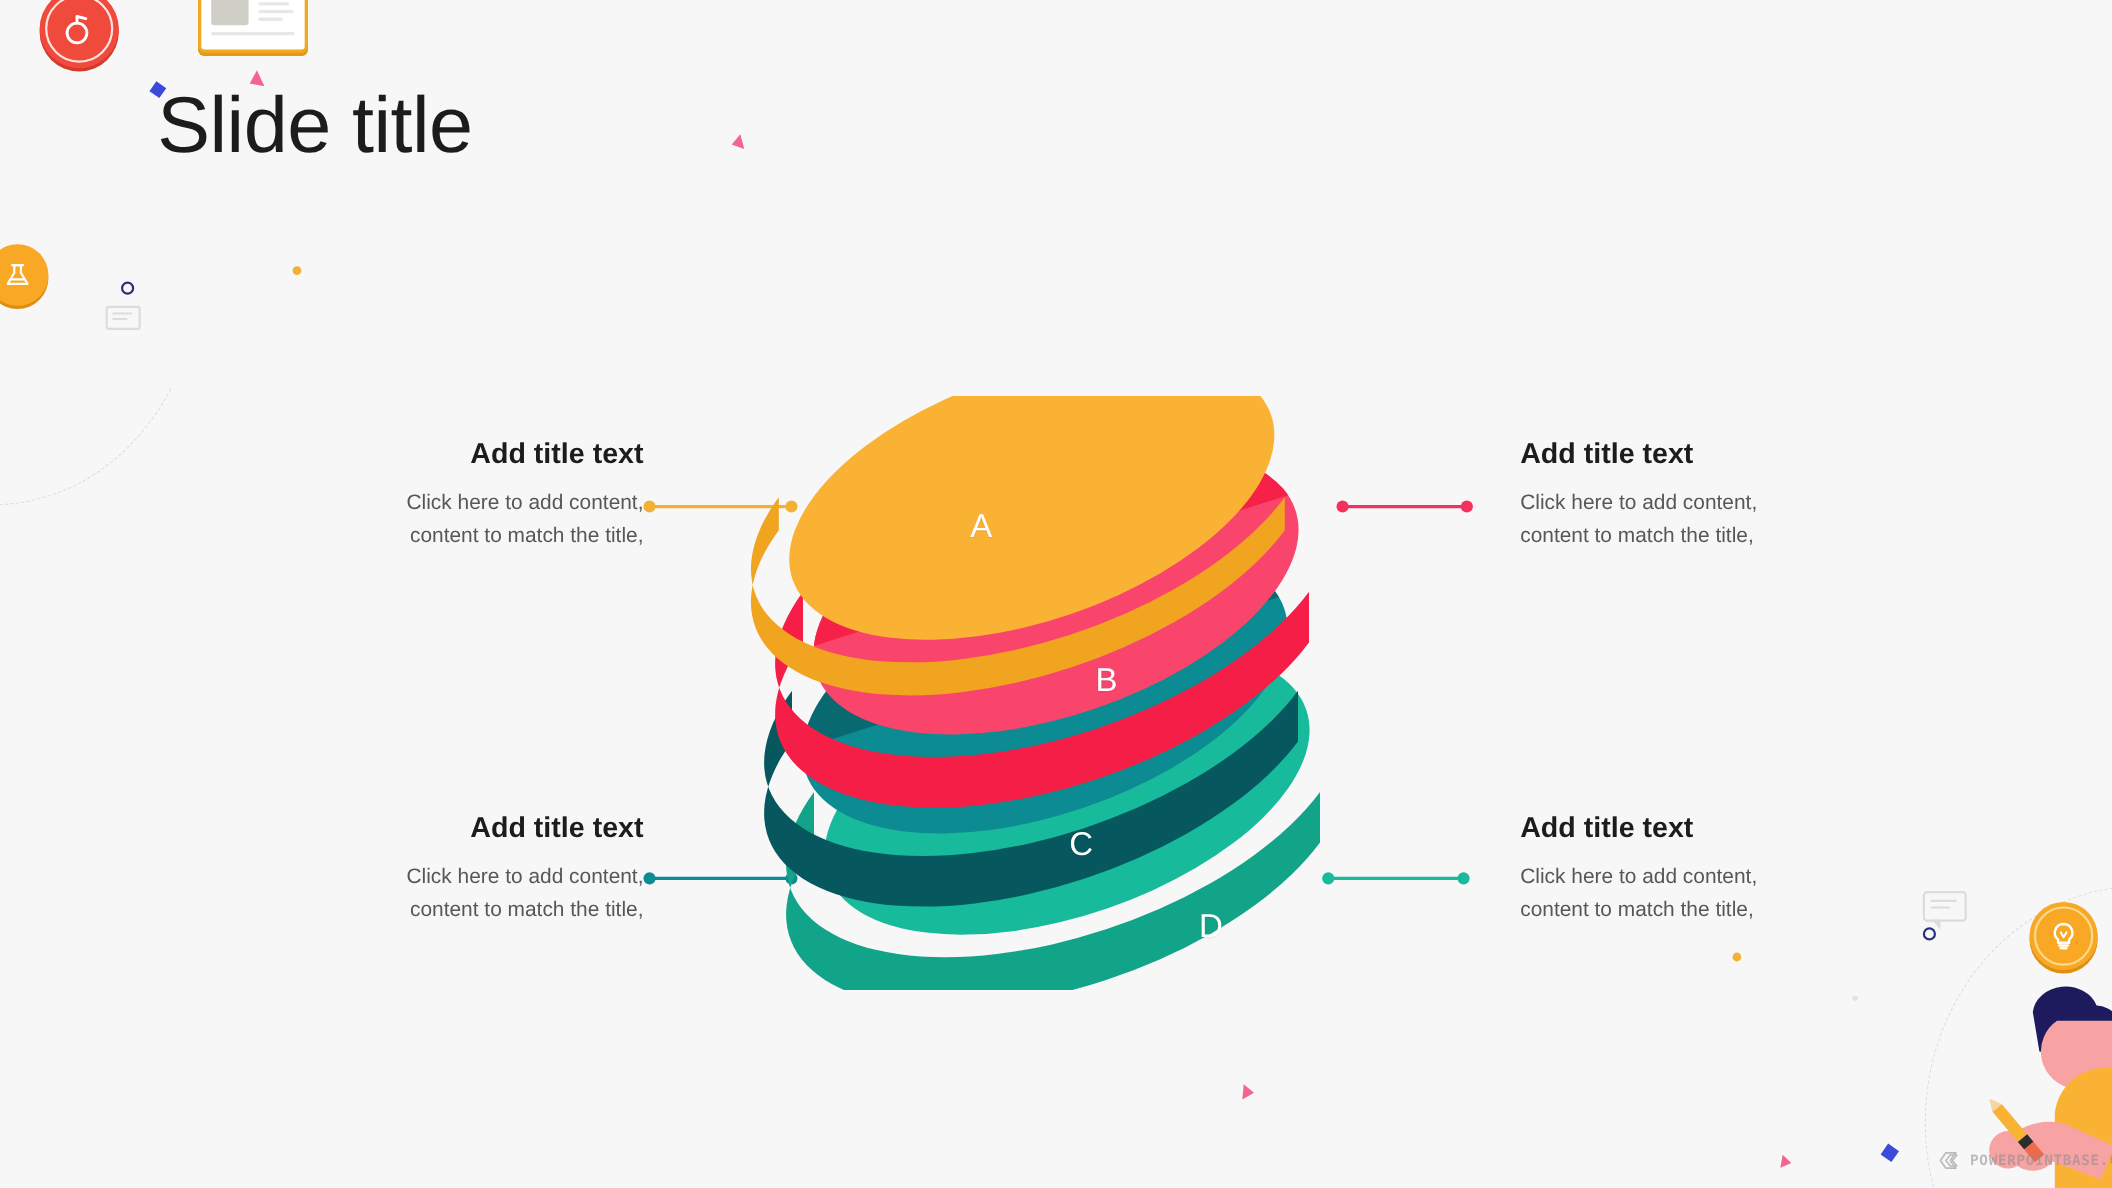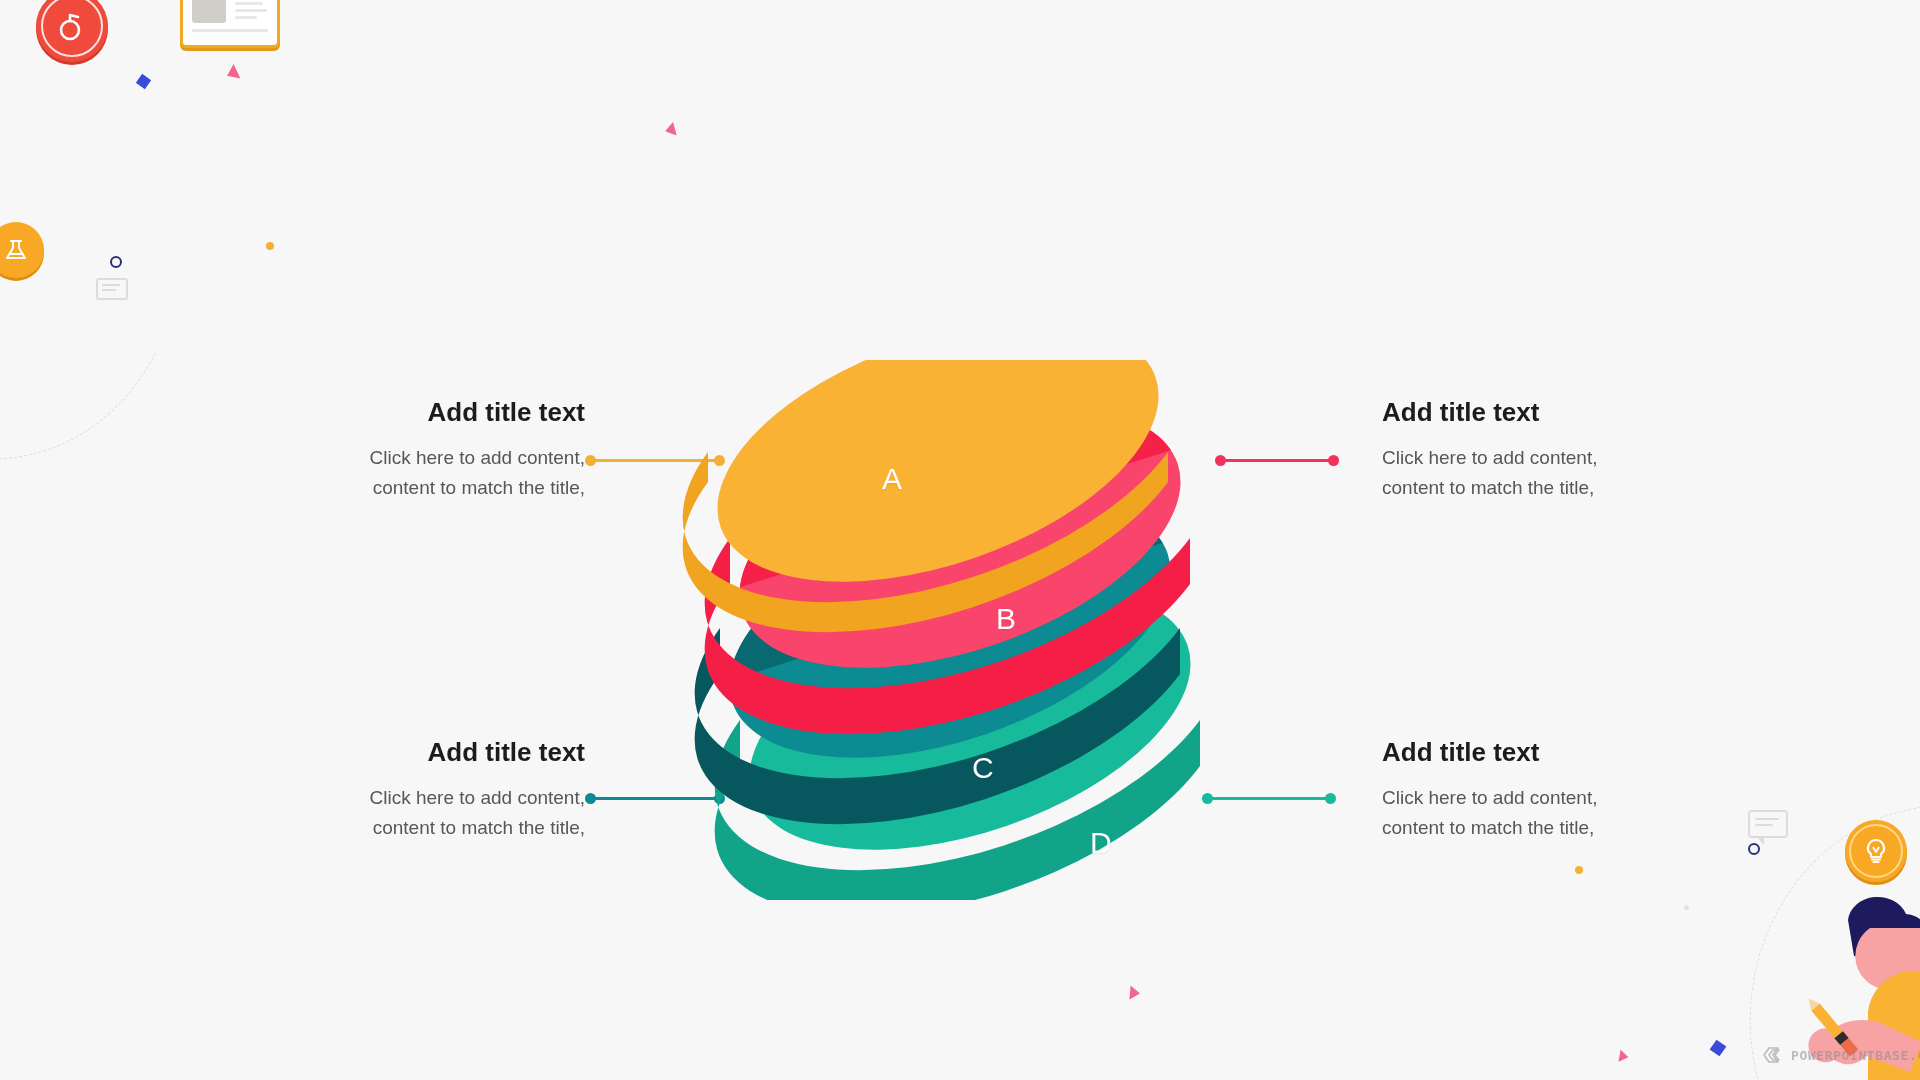--- a/index.html
+++ b/index.html
@@ -171,20 +171,21 @@
     <div class="outer"></div>
     <div class="inner-ring"></div>
     <svg width="32" height="32" viewBox="0 0 32 32" style="position:relative;">
       <path d="M16 5 a8 8 0 0 0 -5 14.2 V22 h10 v-2.8 A8 8 0 0 0 16 5 Z" fill="none" stroke="#fff" stroke-width="2.2" stroke-linejoin="round"></path>
       <line x1="12" y1="24.5" x2="20" y2="24.5" stroke="#fff" stroke-width="2.2" stroke-linecap="round"></line>
       <line x1="13.5" y1="27" x2="18.5" y2="27" stroke="#fff" stroke-width="2.2" stroke-linecap="round"></line>
       <path d="M13 12 L16 17 L19 12" fill="none" stroke="#fff" stroke-width="1.8" stroke-linejoin="round"></path>
     </svg>
   </div>
 
+  <div id="page-title">Slide title</div>
 
   <div class="conn" id="conn-a">
     <div class="bar" style="background:#f2b134;"></div>
     <div class="cap l" style="background:#f2b134;"></div>
     <div class="cap r" style="background:#f2b134;"></div>
   </div>
   <div class="conn" id="conn-b">
     <div class="bar" style="background:#f2325c;"></div>
     <div class="cap l" style="background:#f2325c;"></div>
     <div class="cap r" style="background:#f2325c;"></div>

